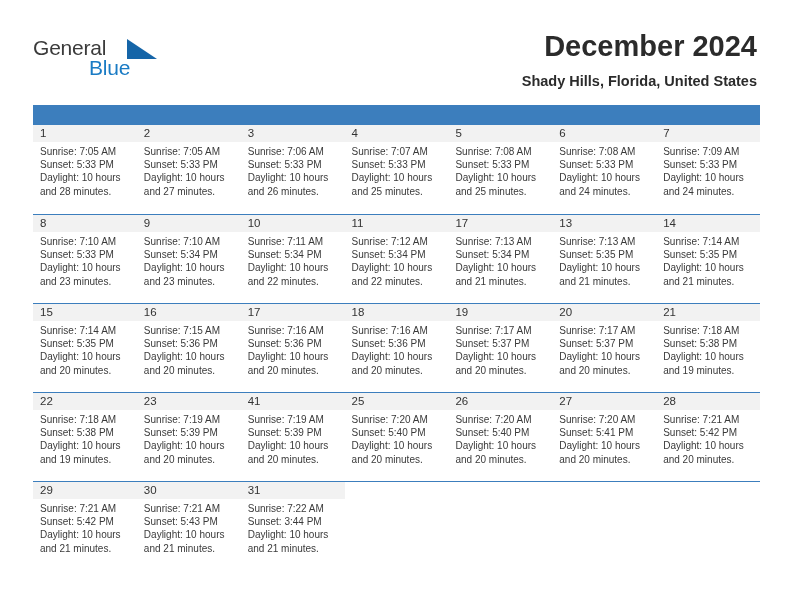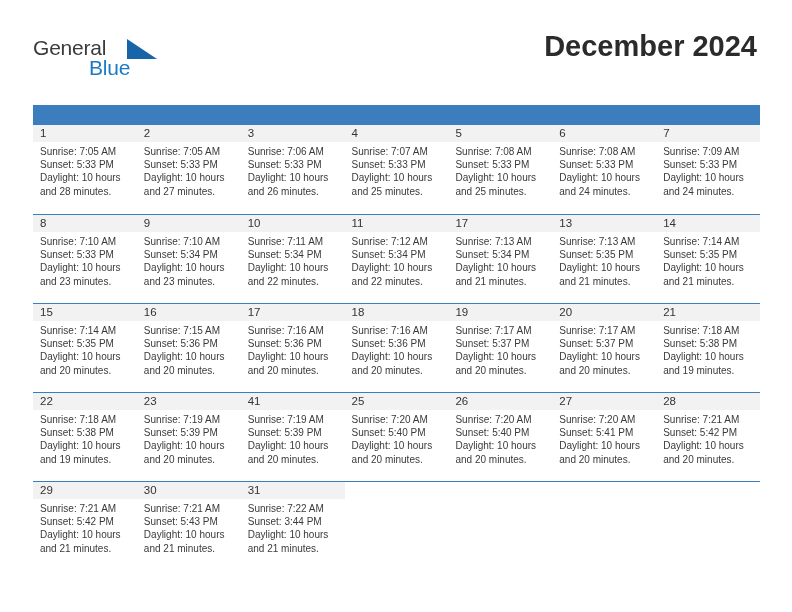--- a/index.html
+++ b/index.html
@@ -154,20 +154,21 @@
   <div class="header">
 
     <div class="logo">
       <span class="logo-general">General</span>
       <span class="logo-triangle"></span>
       <span class="logo-blue">Blue</span>
     </div>
 
     <div class="title-block">
       <div class="cal-title">December 2024</div>
+      <div class="cal-location">Shady Hills, Florida, United States</div>
     </div>
 
   </div>
 
   <div class="calendar">
 
     <div class="weekday-row">
       <div class="weekday">Sunday</div>
       <div class="weekday">Monday</div>
       <div class="weekday">Wednesday</div>

